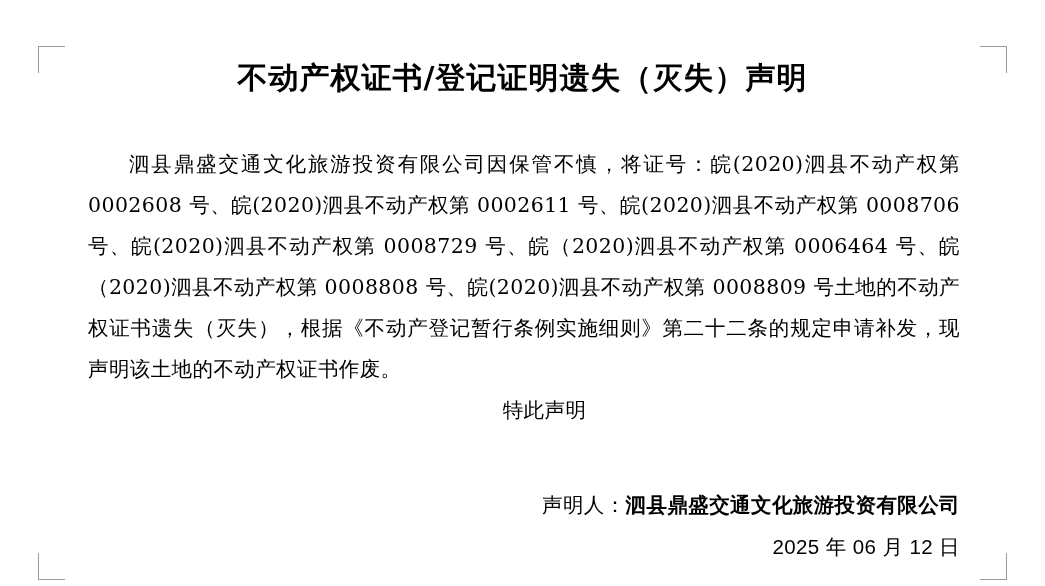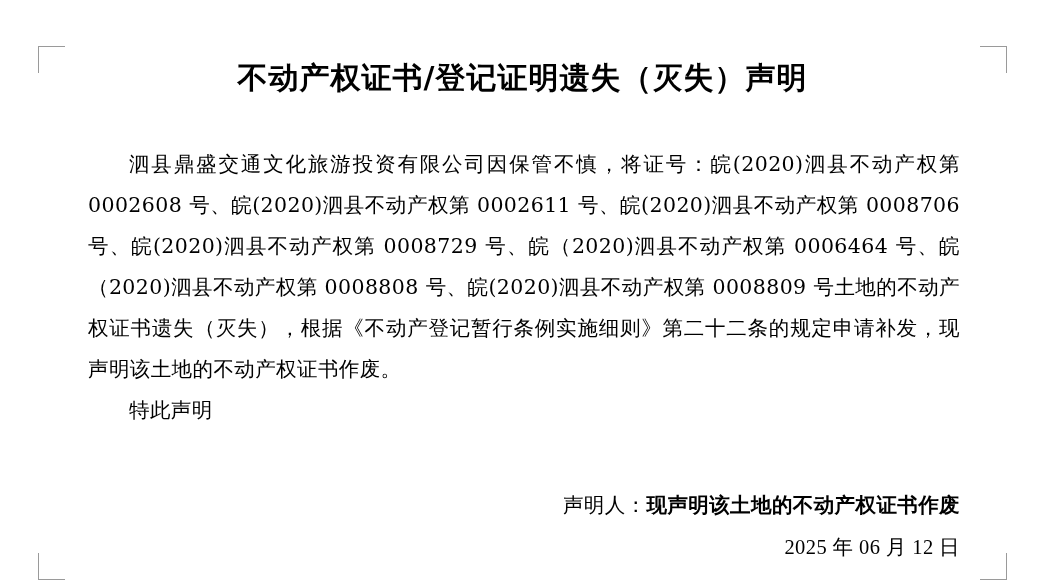--- a/index.html
+++ b/index.html
@@ -88,20 +88,21 @@
     font-family: "DejaVu Serif", "Liberation Serif", serif;
   }
 
   .para-short {
     font-size: 20.5px;
     line-height: 41px;
     text-indent: 2em;
     margin: 0;
     letter-spacing: 0.4px;
     font-family: "DejaVu Serif", "Liberation Serif", serif;
+    text-align: center;
   }
 
   .sign-block {
     position: absolute;
     right: 85px;
     top: 472px;
     width: 620px;
     text-align: right;
   }
 
@@ -113,21 +114,21 @@
   }
 
   .sign-name {
     font-weight: bold;
   }
 
   .date-line {
     font-size: 20.5px;
     line-height: 42px;
     letter-spacing: 0.4px;
-    font-family: Liberation Serif, serif;
+    font-family: Liberation Sans, sans-serif;
   }
 </style>
 </head>
 <body>
 
 <div class="page">
 
   <div class="corner tl"></div>
   <div class="corner tr"></div>
   <div class="corner bl"></div>
@@ -135,18 +136,18 @@
 
   <div class="doc-title">不动产权证书/登记证明遗失（灭失）声明</div>
 
   <div class="body-block">
     <p class="para">泗县鼎盛交通文化旅游投资有限公司因保管不慎，将证号：皖(2020)泗县不动产权第 0002608 号、皖(2020)泗县不动产权第 0002611 号、皖(2020)泗县不动产权第 0008706 号、皖(2020)泗县不动产权第 0008729 号、皖（2020)泗县不动产权第 0006464 号、皖（2020)泗县不动产权第 0008808 号、皖(2020)泗县不动产权第 0008809 号土地的不动产权证书遗失（灭失），根据《不动产登记暂行条例实施细则》第二十二条的规定申请补发，现声明该土地的不动产权证书作废。</p>
     <p class="para-short">特此声明</p>
   </div>
 
   <div class="sign-block">
     <div class="sign-line">
-      <span>声明人：</span><span class="sign-name">现声明该土地的不动产权证书作废</span>
+      <span>声明人：</span><span class="sign-name">泗县鼎盛交通文化旅游投资有限公司</span>
     </div>
     <div class="date-line">2025 年 06 月 12 日</div>
   </div>
 
 </div>
 
 </body></html>

